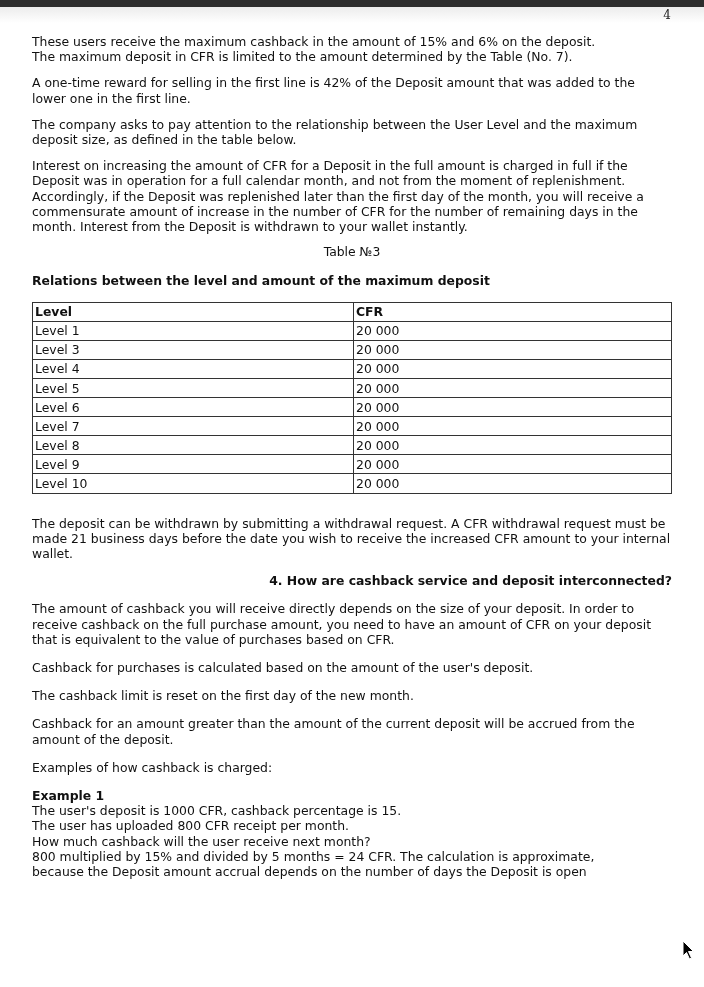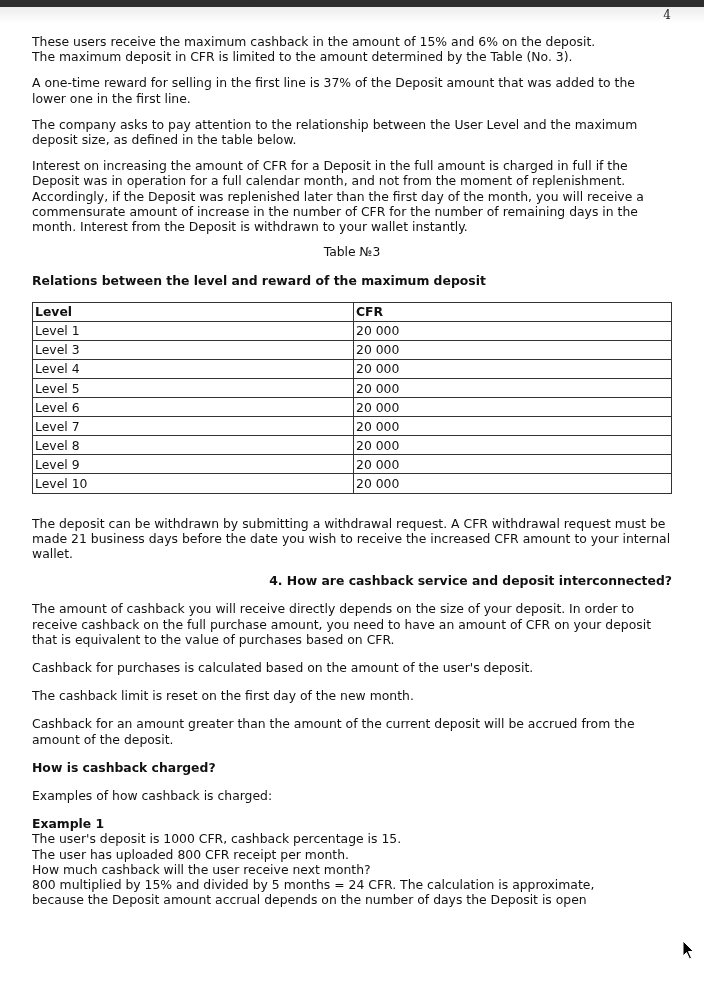--- a/index.html
+++ b/index.html
@@ -25,28 +25,28 @@
 </head>
 <body>
 
 <div class="topbar"></div>
 <div class="topshade"></div>
 <div class="page-num">4</div>
 
 <div class="content">
   <p>
     <span>These users receive the maximum cashback in the amount of 15% and 6% on the deposit.</span><br>
-    <span>The maximum deposit in CFR is limited to the amount determined by the Table (No. 3).</span>
+    <span>The maximum deposit in CFR is limited to the amount determined by the Table (No. 7).</span>
   </p>
-  <p>A one-time reward for selling in the first line is 37% of the Deposit amount that was added to the lower one in the first line.</p>
+  <p>A one-time reward for selling in the first line is 42% of the Deposit amount that was added to the lower one in the first line.</p>
   <p>The company asks to pay attention to the relationship between the User Level and the maximum deposit size, as defined in the table below.</p>
   <p>Interest on increasing the amount of CFR for a Deposit in the full amount is charged in full if the Deposit was in operation for a full calendar month, and not from the moment of replenishment. Accordingly, if the Deposit was replenished later than the first day of the month, you will receive a commensurate amount of increase in the number of CFR for the number of remaining days in the month. Interest from the Deposit is withdrawn to your wallet instantly.</p>
 
   <p class="right">Table №3</p>
-  <p class="b" style="margin-bottom:0">Relations between the level and reward of the maximum deposit</p>
+  <p class="b" style="margin-bottom:0">Relations between the level and amount of the maximum deposit</p>
 
   <table>
     <thead>
       <tr>
         <th class="c1">Level</th>
         <th>CFR</th>
       </tr>
     </thead>
     <tbody>
       <tr>
@@ -87,21 +87,20 @@
         </tr>
     </tbody>
   </table>
 
   <p>The deposit can be withdrawn by submitting a withdrawal request. A CFR withdrawal request must be made 21 business days before the date you wish to receive the increased CFR amount to your internal wallet.</p>
   <p class="b center" style="margin-top:12px;margin-bottom:13px">4. How are cashback service and deposit interconnected?</p>
   <p style="margin-bottom:13px">The amount of cashback you will receive directly depends on the size of your deposit. In order to receive cashback on the full purchase amount, you need to have an amount of CFR on your deposit that is equivalent to the value of purchases based on CFR.</p>
   <p style="margin-bottom:13px">Cashback for purchases is calculated based on the amount of the user's deposit.</p>
   <p style="margin-bottom:13px">The cashback limit is reset on the first day of the new month.</p>
   <p style="margin-bottom:13px">Cashback for an amount greater than the amount of the current deposit will be accrued from the amount of the deposit.</p>
-  <p class="b" style="margin-bottom:13px">How is cashback charged?</p>
   <p style="margin-bottom:13px">Examples of how cashback is charged:</p>
   <div>
     <div class="b">Example 1</div>
     <div>The user's deposit is 1000 CFR, cashback percentage is 15.</div>
     <div>The user has uploaded 800 CFR receipt per month.</div>
     <div>How much cashback will the user receive next month?</div>
     <div>800 multiplied by 15% and divided by 5 months = 24 CFR. The calculation is approximate,</div>
     <div>because the Deposit amount accrual depends on the number of days the Deposit is open</div>
   </div>
 </div>

